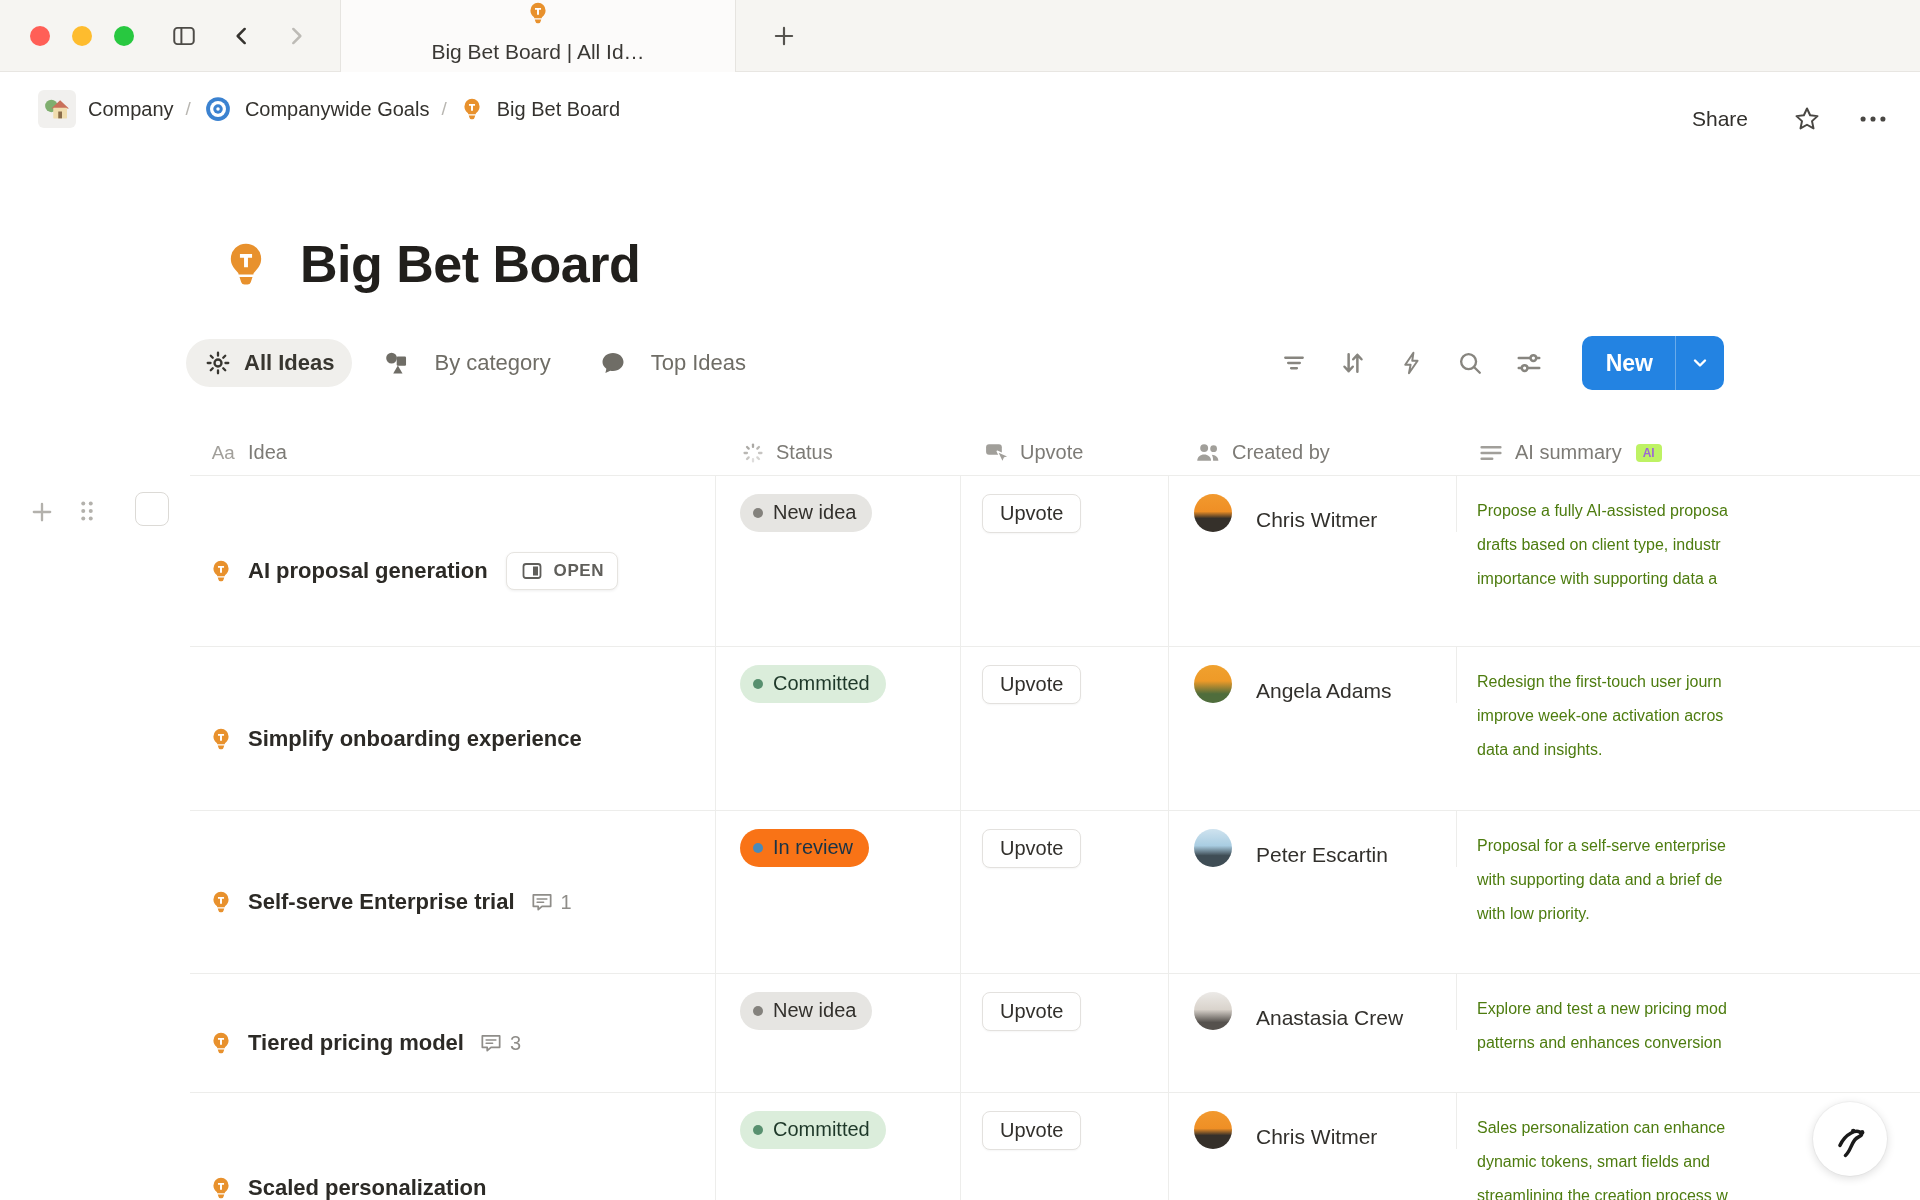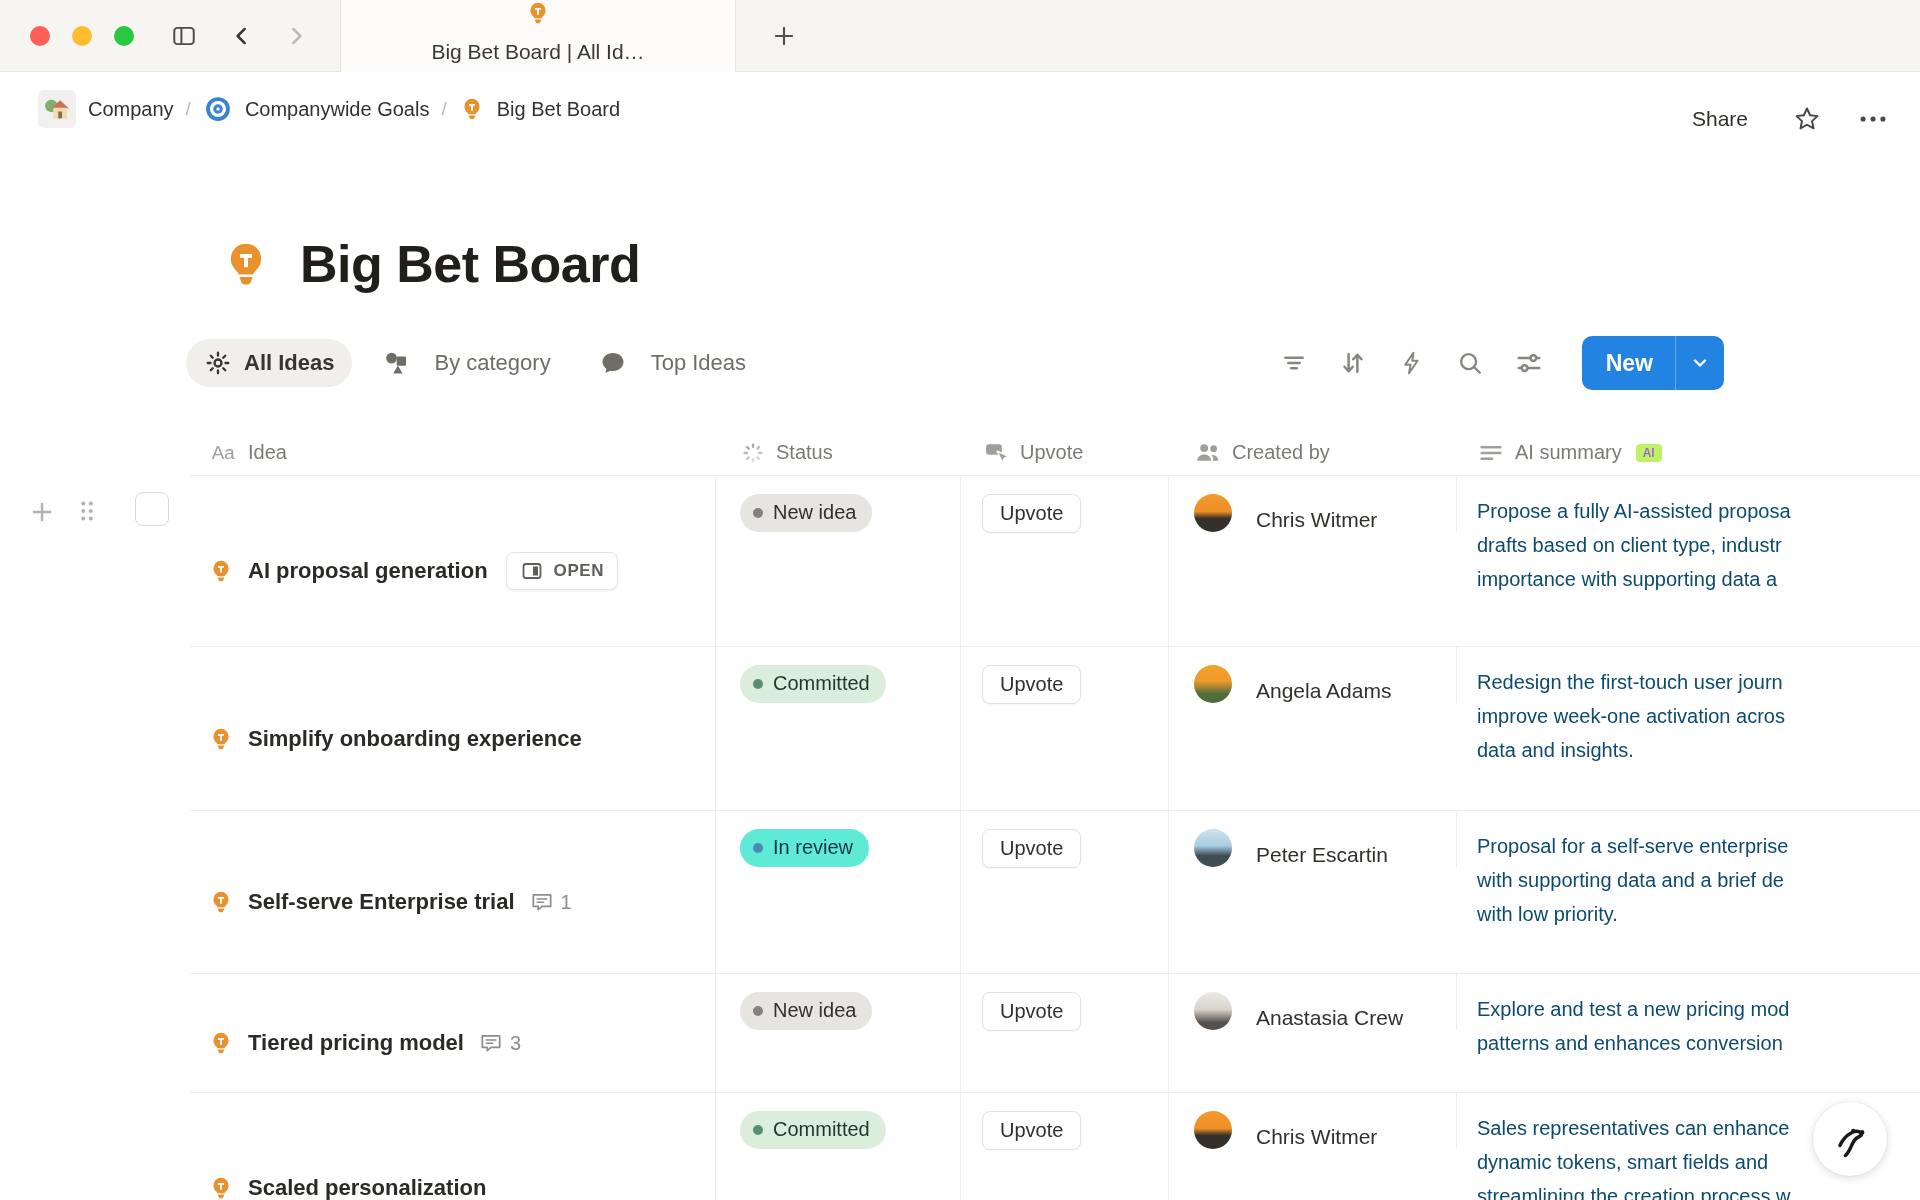--- a/index.html
+++ b/index.html
@@ -64,33 +64,33 @@
   .idea-title { font-size:22px; font-weight:600; color:#2c2a26; white-space:nowrap; }
   .comments { display:flex; align-items:center; gap:6px; color:#8f8d89; font-size:20px; }
   .openbtn { display:flex; align-items:center; gap:10px; background:#fff; border:1px solid #e6e4e0;
     border-radius:8px; padding:6px 13px; box-shadow:0 1px 3px rgba(0,0,0,0.07); color:#5f5e5a;
     font-size:17px; font-weight:600; letter-spacing:0.6px; margin-left:4px; }
   .cell.status { padding-left:24px; padding-top:18px; }
   .pill { display:inline-flex; align-items:center; gap:10px; border-radius:999px; padding:7px 16px 8px 13px; font-size:20px; }
   .pill .dot { width:10px; height:10px; border-radius:50%; }
   .pill.gray { background:#e6e5e2; color:#32302c; } .pill.gray .dot { background:#84827d; }
   .pill.green { background:#dbeddb; color:#1e3829; } .pill.green .dot { background:#58906f; }
-  .pill.blue { background:#5eead4; color:#183347; } .pill.blue .dot { background:#4a8ab8; }
+  .pill.blue { background:#f97316; color:#183347; } .pill.blue .dot { background:#4a8ab8; }
   .cell.upvote { padding-left:21px; padding-top:18px; }
   .upvbtn { background:#fff; border:1px solid #e3e1de; border-radius:8px; padding:7px 17px;
     font-size:20px; color:#32302c; box-shadow:0 1px 2px rgba(0,0,0,0.04); font-family:inherit; }
   .cell.creator { display:flex; align-items:flex-end; gap:24px; padding-left:25px; padding-top:18px; height:auto; }
   .avatar { width:38px; height:38px; border-radius:50%; flex:none; }
   .av-orange { background:linear-gradient(180deg,#f2992e 0%,#ef8f25 46%,#35302a 64%); }
   .av-orange2 { background:linear-gradient(180deg,#f0a12e 0%,#ee9a28 42%,#4f6d3c 76%); }
   .av-blue { background:linear-gradient(180deg,#cfe3ef 0%,#a9cde2 44%,#3f4d55 70%); }
   .av-gray { background:linear-gradient(180deg,#eceae7 0%,#d9d3cc 46%,#55514d 80%); }
   .creator-name { font-size:21px; color:#32302c; white-space:nowrap; }
   .cell.summary { padding-left:20px; padding-top:18px; }
-  .sline { font-size:20px; line-height:34px; color:#0c4a6e; white-space:nowrap; }
+  .sline { font-size:16px; line-height:34px; color:#4d7c0f; white-space:nowrap; }
 
   
   .gutter { position:absolute; display:flex; align-items:center; color:#b3b1ac; }
   .g-plus { left:28px; top:498px; }
   .g-drag { left:72px; top:496px; }
   .g-check { position:absolute; left:135px; top:492px; width:34px; height:34px; border:1.5px solid #dcdad6;
     border-radius:8px; background:#fff; }
 
   
   .scribble { position:absolute; left:1813px; top:1102px; width:74px; height:74px; border-radius:50%;
@@ -531,21 +531,21 @@
           <div class="cell borders status"><span class="pill green">
               <span class="dot"></span>
               <span>Committed</span>
             </span></div>
           <div class="cell borders upvote"><button class="upvbtn">Upvote</button></div>
           <div class="cell borders creator">
             <span class="avatar av-orange"></span>
             <span class="creator-name">Chris Witmer</span>
           </div>
           <div class="cell summary">
-            <div class="sline">Sales representatives can enhance</div>
+            <div class="sline">Sales personalization can enhance</div>
             <div class="sline">dynamic tokens, smart fields and</div>
             <div class="sline">streamlining the creation process w</div>
           </div>
         </div>
       </div>
   </div>
 
   <div class="gutter g-plus">
       <span class="ic">
         <svg width="28" height="28" viewBox="0 0 24 24" fill="none" stroke="currentColor" stroke-width="1.8" stroke-linecap="round" stroke-linejoin="round">

